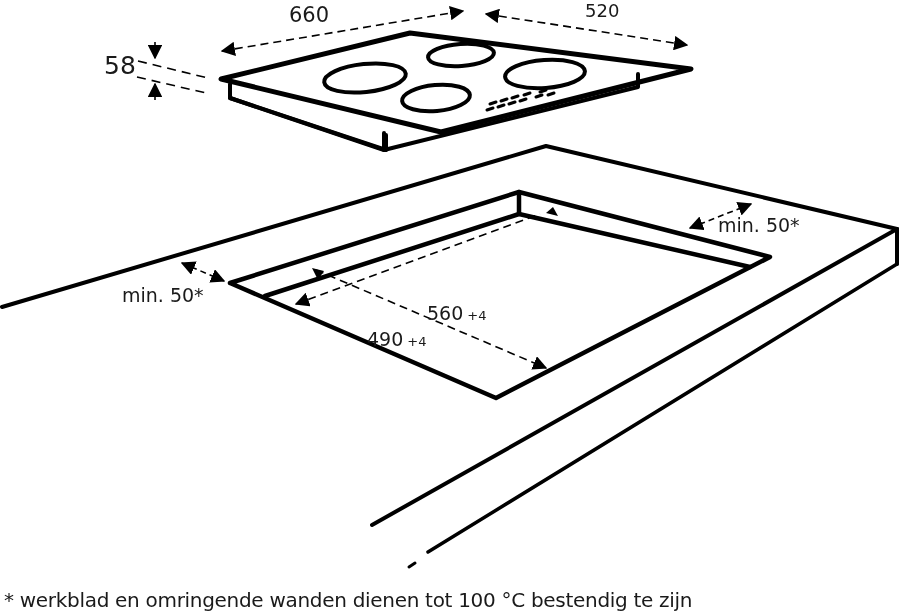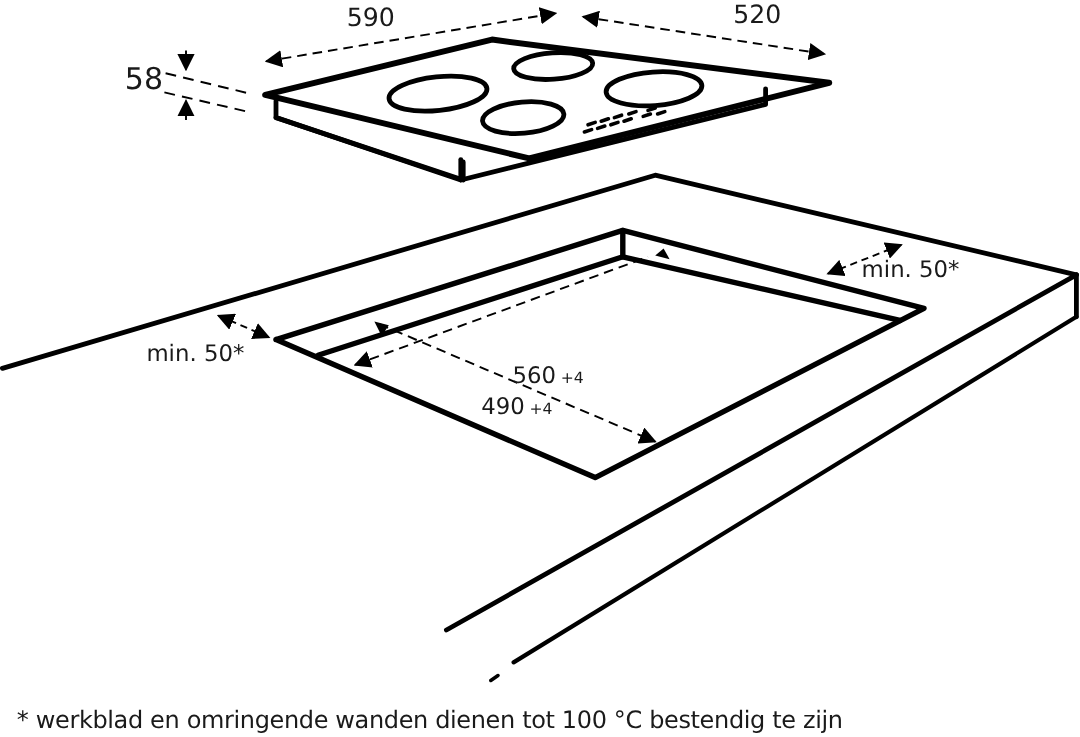--- a/index.html
+++ b/index.html
@@ -1,21 +1,21 @@
 <!DOCTYPE html>
 <html><head>
 <meta charset="utf-8">
 <style>
   html, body { margin: 0; padding: 0; background: #ffffff; }
   body { width: 900px; height: 614px; position: relative; overflow: hidden;
          font-family: "DejaVu Sans", "Liberation Sans", sans-serif; color: #1a1a1a; }
   #diagram { position: absolute; left: 0; top: 0; width: 900px; height: 614px; }
   .lbl { position: absolute; font-size: 19px; white-space: nowrap; line-height: 1; }
   .sup { font-size: 13px; margin-left: 4px; }
-  .footnote { position: absolute; left: 14px; top: 588px; font-size: 20px; white-space: nowrap; letter-spacing: -0.3px; }
+  .footnote { position: absolute; left: 4px; top: 588px; font-size: 20px; white-space: nowrap; letter-spacing: -0.3px; }
 </style>
 </head>
 <body>
 
 <svg id="diagram" viewBox="0 0 900 614" xmlns="http://www.w3.org/2000/svg">
   <defs>
     <marker id="ah" viewBox="0 0 10 10" refX="9" refY="5" markerWidth="9" markerHeight="9" orient="auto-start-reverse">
       <path d="M0,0 L10,5 L0,10 z" fill="#000"></path>
     </marker>
   </defs>
@@ -77,27 +77,27 @@
   <g stroke="#000" stroke-width="1.6" fill="none">
     <line x1="296" y1="304" x2="540" y2="214" stroke-dasharray="8,5" marker-start="url(#ah)"></line>
     <path d="M553,207 L558,216 L546,213 z" fill="#000" stroke="none"></path>
     <line x1="316" y1="270" x2="546" y2="368" stroke-dasharray="8,5" marker-end="url(#ah)"></line>
     <path d="M312,268 L324,271 L318,280 z" fill="#000" stroke="none"></path>
     <line x1="182" y1="263" x2="224" y2="281" stroke-dasharray="6,4" marker-start="url(#ah)" marker-end="url(#ah)"></line>
     <line x1="690" y1="228" x2="751" y2="204" stroke-dasharray="6,4" marker-start="url(#ah)" marker-end="url(#ah)"></line>
   </g>
 </svg>
 
-<div class="lbl" style="left:289px;top:5px;font-size:21px;">590</div>
-<div class="lbl" style="left:585px;top:2px;font-size:21px;margin-left:26px;">520</div>
+<div class="lbl" style="left:289px;top:5px;font-size:21px;">660</div>
+<div class="lbl" style="left:585px;top:2px;font-size:18px;">520</div>
 <div class="lbl" style="left:104px;top:53px;font-size:25px;">58</div>
 
 <div class="lbl" style="left:427px;top:262px;margin-top:42px;">
   <span>560</span><span class="sup">+4</span>
 </div>
-<div class="lbl" style="left:401px;top:330px;text-align:right;">
+<div class="lbl" style="left:367px;top:330px;text-align:right;">
   <span>490</span><span class="sup">+4</span>
 </div>
 
 <div class="lbl" style="left:122px;top:286px;">min. 50*</div>
 <div class="lbl" style="left:718px;top:216px;">min. 50*</div>
 
 <div class="footnote">* werkblad en omringende wanden dienen tot 100 °C bestendig te zijn</div>
 
 </body></html>

